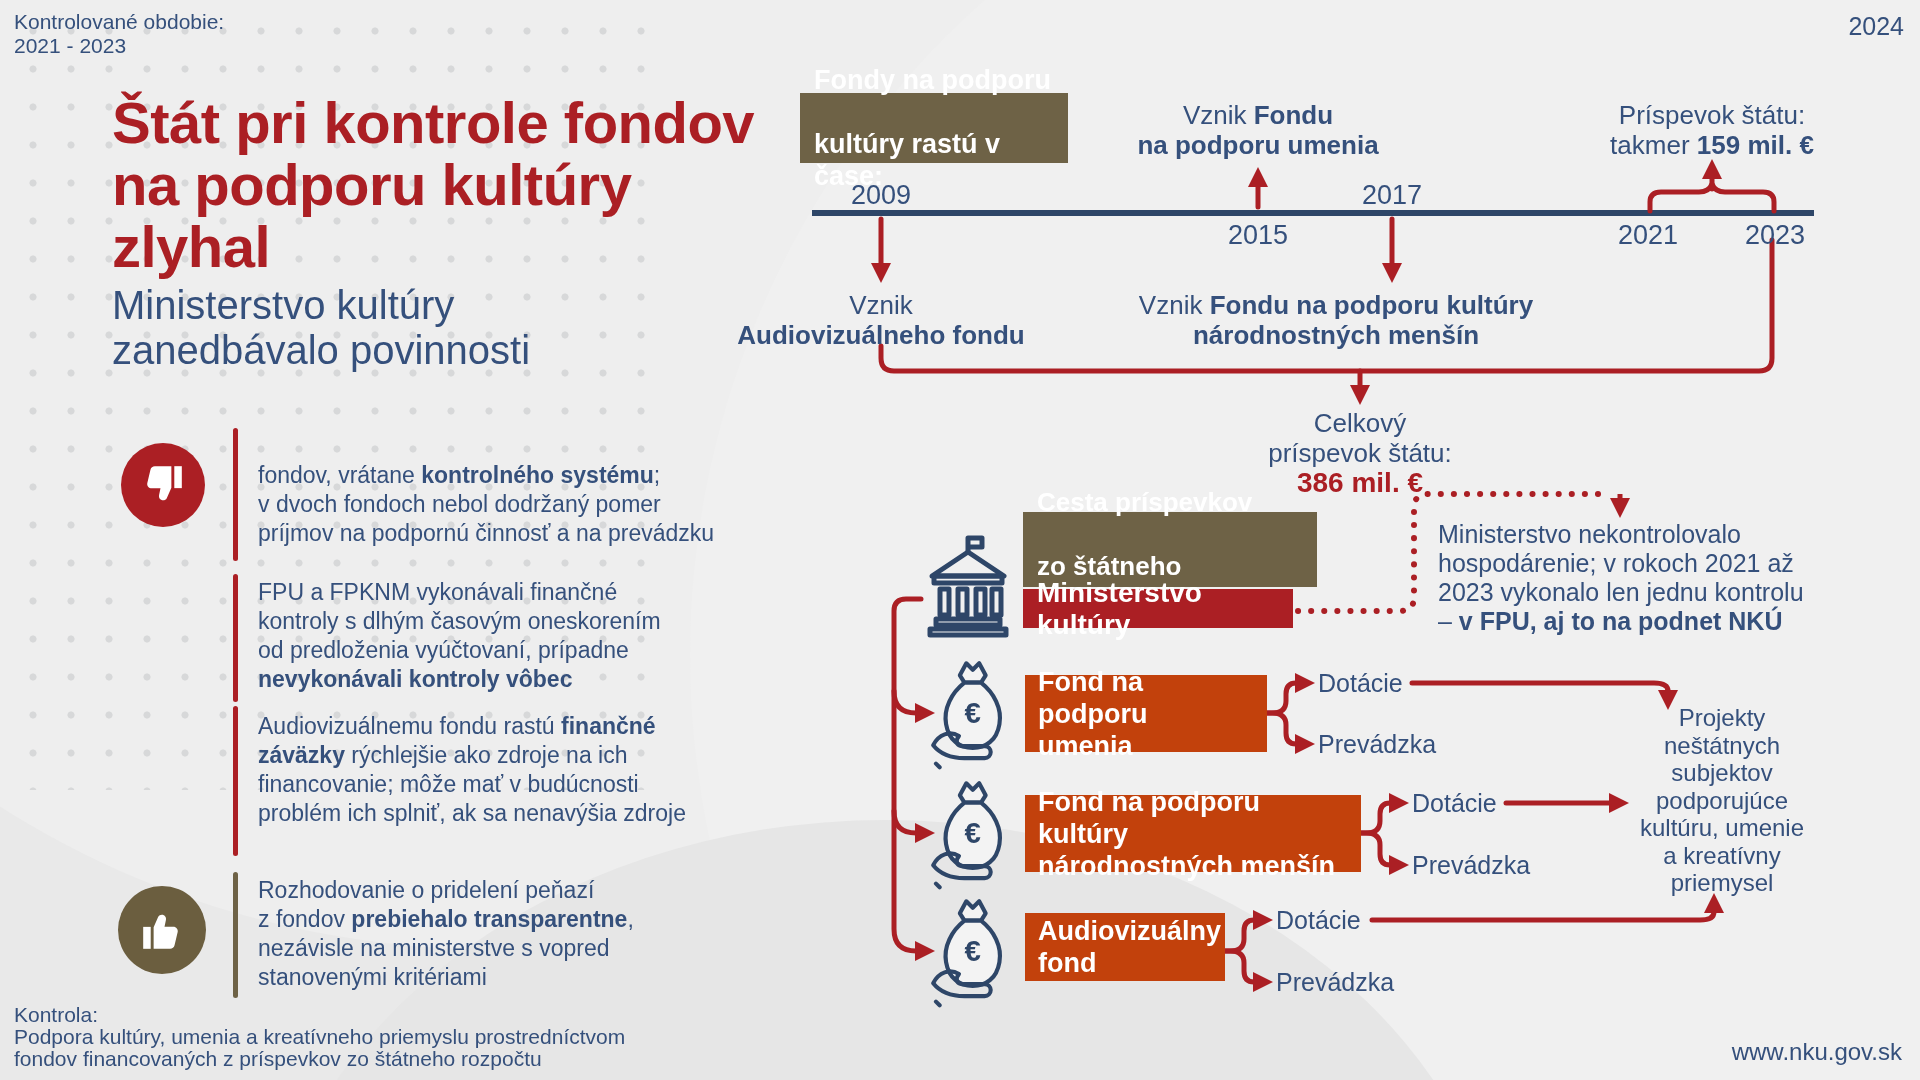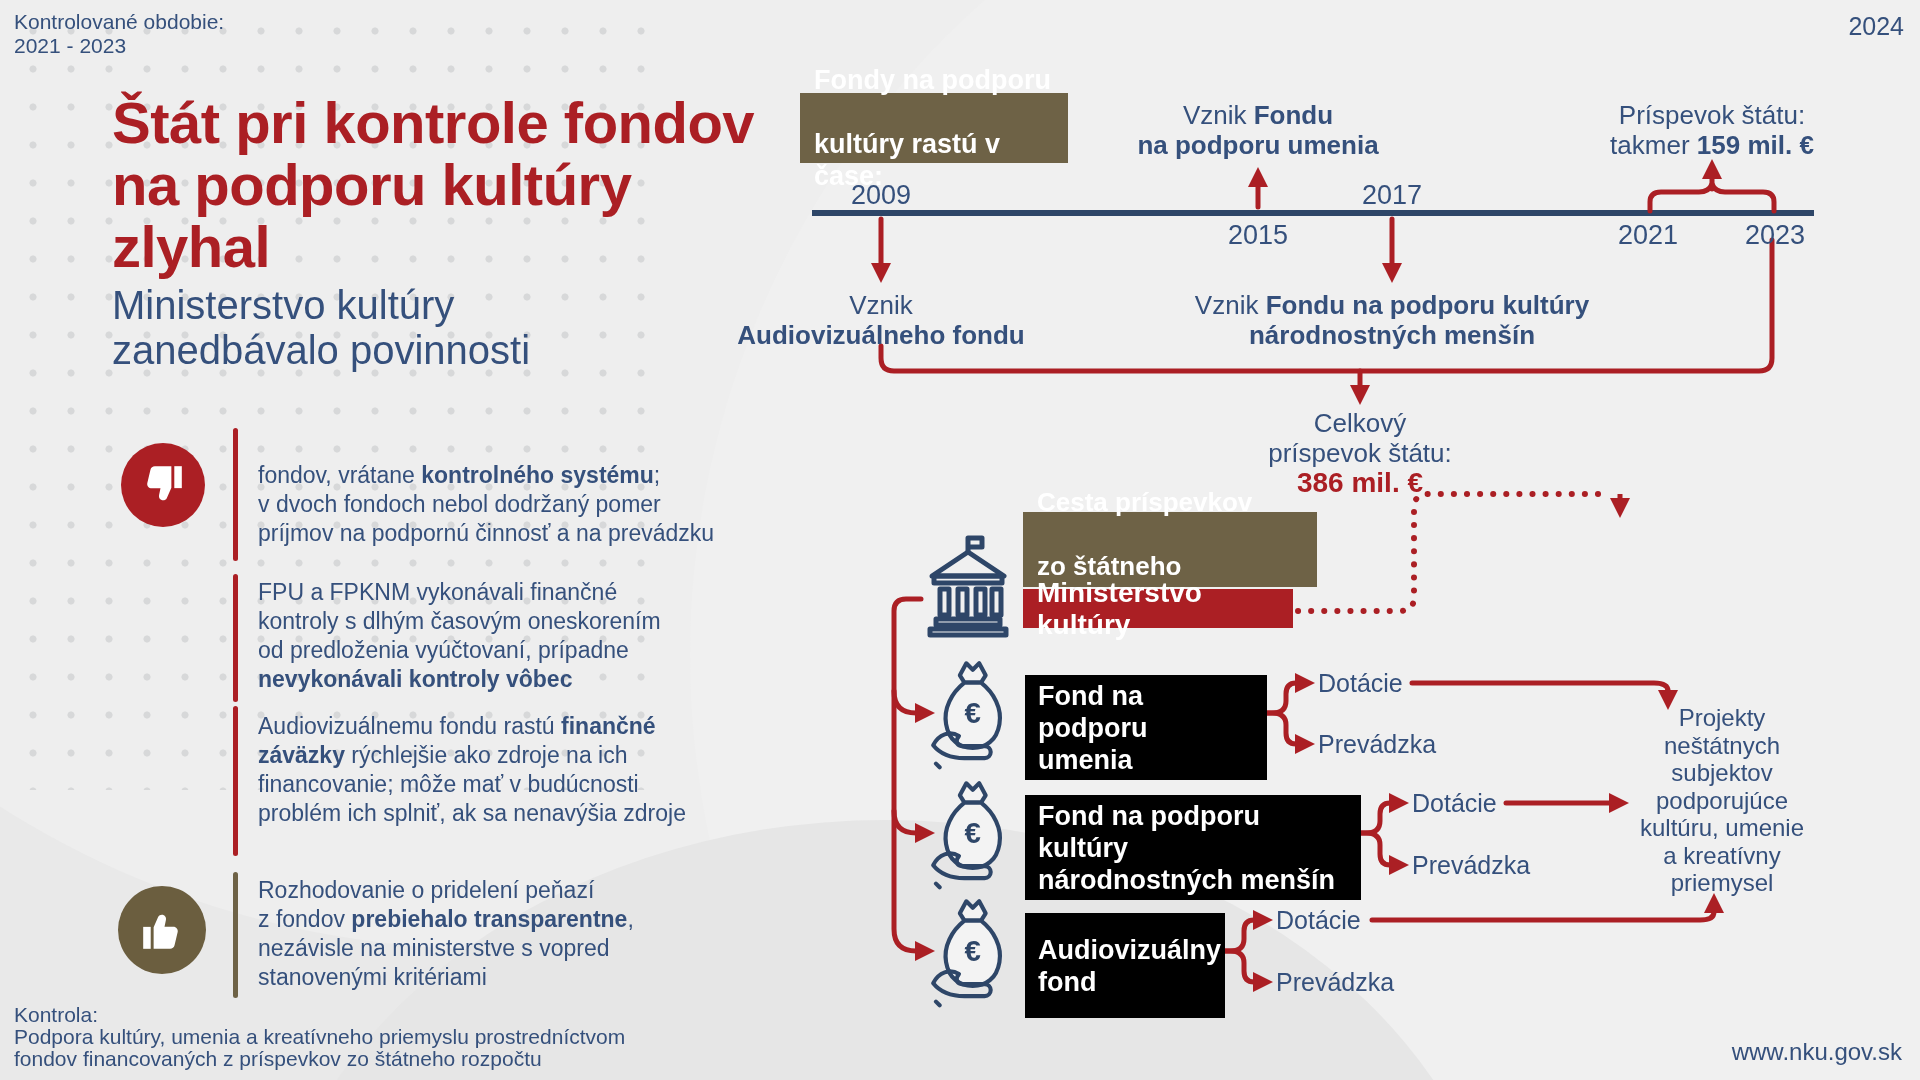--- a/index.html
+++ b/index.html
@@ -22,22 +22,22 @@
   .para{font-size:23px;line-height:29px;color:#35507c;width:500px;}
   .bar{width:5px;border-radius:3px;background:#ab1f24;}
   .bar.olive{background:#6e6246;}
   .badge{border-radius:50%;display:flex;align-items:center;justify-content:center;}
   .badge.down{background:#ab1f24;}
   .badge.up{background:#6b5e3f;}
   .brownbox{background:#6e6246;color:#fff;font-weight:bold;font-size:26px;line-height:32px;
             padding:6px 14px;display:flex;flex-direction:column;justify-content:center;gap:32px;}
   .redbox{background:#ab1f24;color:#fff;font-weight:bold;font-size:28px;display:flex;
           align-items:center;padding:0 14px;}
-  .navybox{background:#000000;color:#fff;font-weight:bold;font-size:27px;line-height:32px;
-           padding:14px 13px;display:flex;flex-direction:column;justify-content:center;}
+  .navybox{background:#c2410c;color:#fff;font-weight:bold;font-size:27px;line-height:32px;
+           padding:0 13px;display:flex;flex-direction:column;justify-content:center;}
   .yr{font-size:27px;color:#35507c;}
   .tl-ev{font-size:26px;line-height:30px;color:#35507c;}
   .outlbl{font-size:25px;color:#35507c;}
   .note{font-size:25px;line-height:29px;color:#35507c;}
   .projects{font-size:24px;line-height:27.5px;color:#35507c;}
   .foot{font-size:21px;line-height:22px;color:#35507c;}
   .meta{font-size:21px;line-height:24px;color:#35507c;}
   svg text{font-family:"Liberation Sans",sans-serif;}
 </style>
 </head>
@@ -173,40 +173,41 @@
     <div><span class="b">na podporu umenia</span></div>
   </div>
   <div class="abs tl-ev ctr" style="left:1712px;top:100px">
     <div><span>Príspevok štátu:</span></div>
     <div><span>takmer </span><span class="b">159 mil. €</span></div>
   </div>
   <div class="abs tl-ev ctr" style="left:881px;top:290px">
     <div><span>Vznik</span></div>
     <div><span class="b">Audiovizuálneho fondu</span></div>
   </div>
-  <div class="abs tl-ev ctr" style="left:1392px;top:290px">
+  <div class="abs tl-ev ctr" style="left:1336px;top:290px">
     <div><span>Vznik </span><span class="b">Fondu na podporu kultúry</span></div>
     <div><span class="b">národnostných menšín</span></div>
   </div>
   <div class="abs tl-ev ctr" style="left:1360px;top:408px">
     <div>Celkový</div>
     <div>príspevok štátu:</div>
     <div class="red b" style="font-size:28px">386 mil. €</div>
   </div>
 
   <svg class="abs" style="left:920px;top:534px" width="96" height="104" viewBox="0 0 96 104">
       <use href="#govbuilding"></use>
     </svg>
 
   <div class="abs brownbox" style="left:1023px;top:512px;width:266px;height:63px">
     <div>Cesta príspevkov</div>
     <div>zo štátneho rozpočtu:</div>
   </div>
   <div class="abs redbox" style="left:1023px;top:589px;width:242px;height:39px">Ministerstvo kultúry</div>
 
+  <div class="abs note" style="left:1438px;top:520px;width:390px"><span>Ministerstvo nekontrolovalo</span><br><span>hospodárenie; v rokoch 2021 až</span><br><span>2023 vykonalo len jednu kontrolu</span><br><span>– </span><span class="b">v FPU, aj to na podnet NKÚ</span></div>
 
   <svg class="abs" style="left:924px;top:653px" width="92" height="120" viewBox="0 0 100 124">
       <use href="#moneyhand"></use>
     </svg>
   <div class="abs navybox" style="left:1025px;top:675px;width:216px;height:77px">
     <div>Fond na podporu</div>
     <div>umenia</div>
   </div>
   <div class="abs outlbl" style="left:1318px;top:669px">Dotácie</div>
   <div class="abs outlbl" style="left:1318px;top:730px">Prevádzka</div>
@@ -217,21 +218,21 @@
   <div class="abs navybox" style="left:1025px;top:795px;width:310px;height:77px">
     <div>Fond na podporu kultúry</div>
     <div>národnostných menšín</div>
   </div>
   <div class="abs outlbl" style="left:1412px;top:789px">Dotácie</div>
   <div class="abs outlbl" style="left:1412px;top:851px">Prevádzka</div>
 
   <svg class="abs" style="left:924px;top:891px" width="92" height="120" viewBox="0 0 100 124">
       <use href="#moneyhand"></use>
     </svg>
-  <div class="abs navybox" style="left:1025px;top:913px;width:174px;height:77px">
+  <div class="abs navybox" style="left:1025px;top:913px;width:174px;height:68px">
     <div>Audiovizuálny</div>
     <div>fond</div>
   </div>
   <div class="abs outlbl" style="left:1276px;top:906px">Dotácie</div>
   <div class="abs outlbl" style="left:1276px;top:968px">Prevádzka</div>
 
   <div class="abs projects ctr" style="left:1722px;top:704px">
     <div>Projekty</div>
     <div>neštátnych</div>
     <div>subjektov</div>

